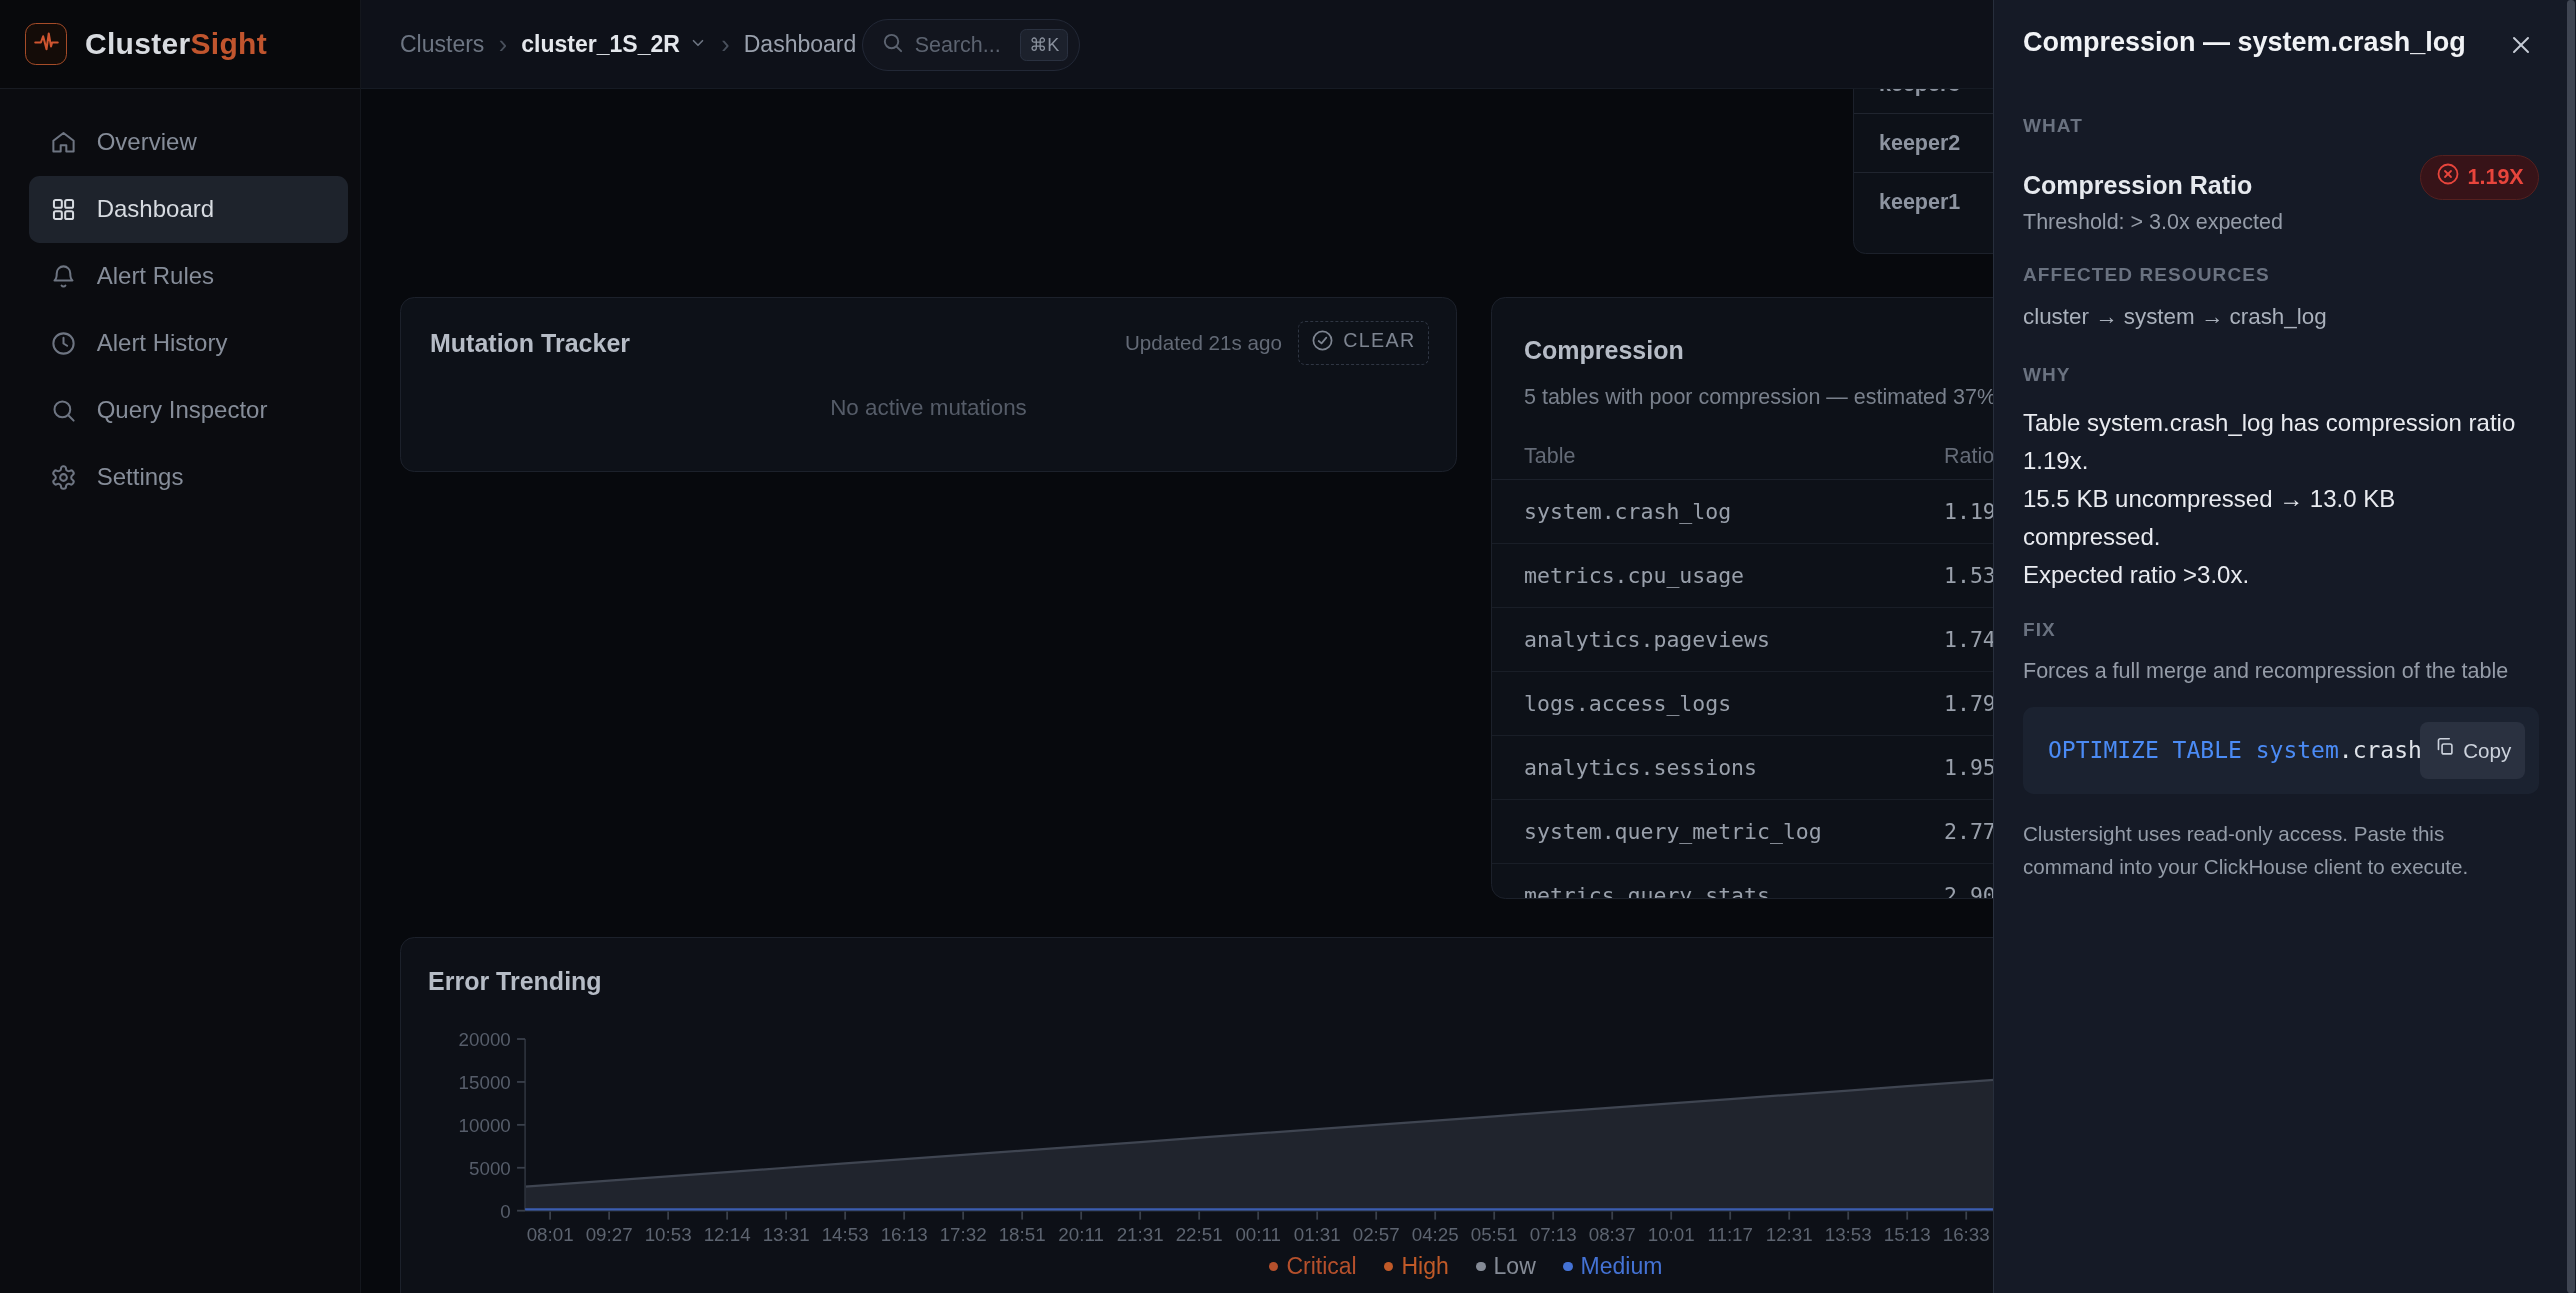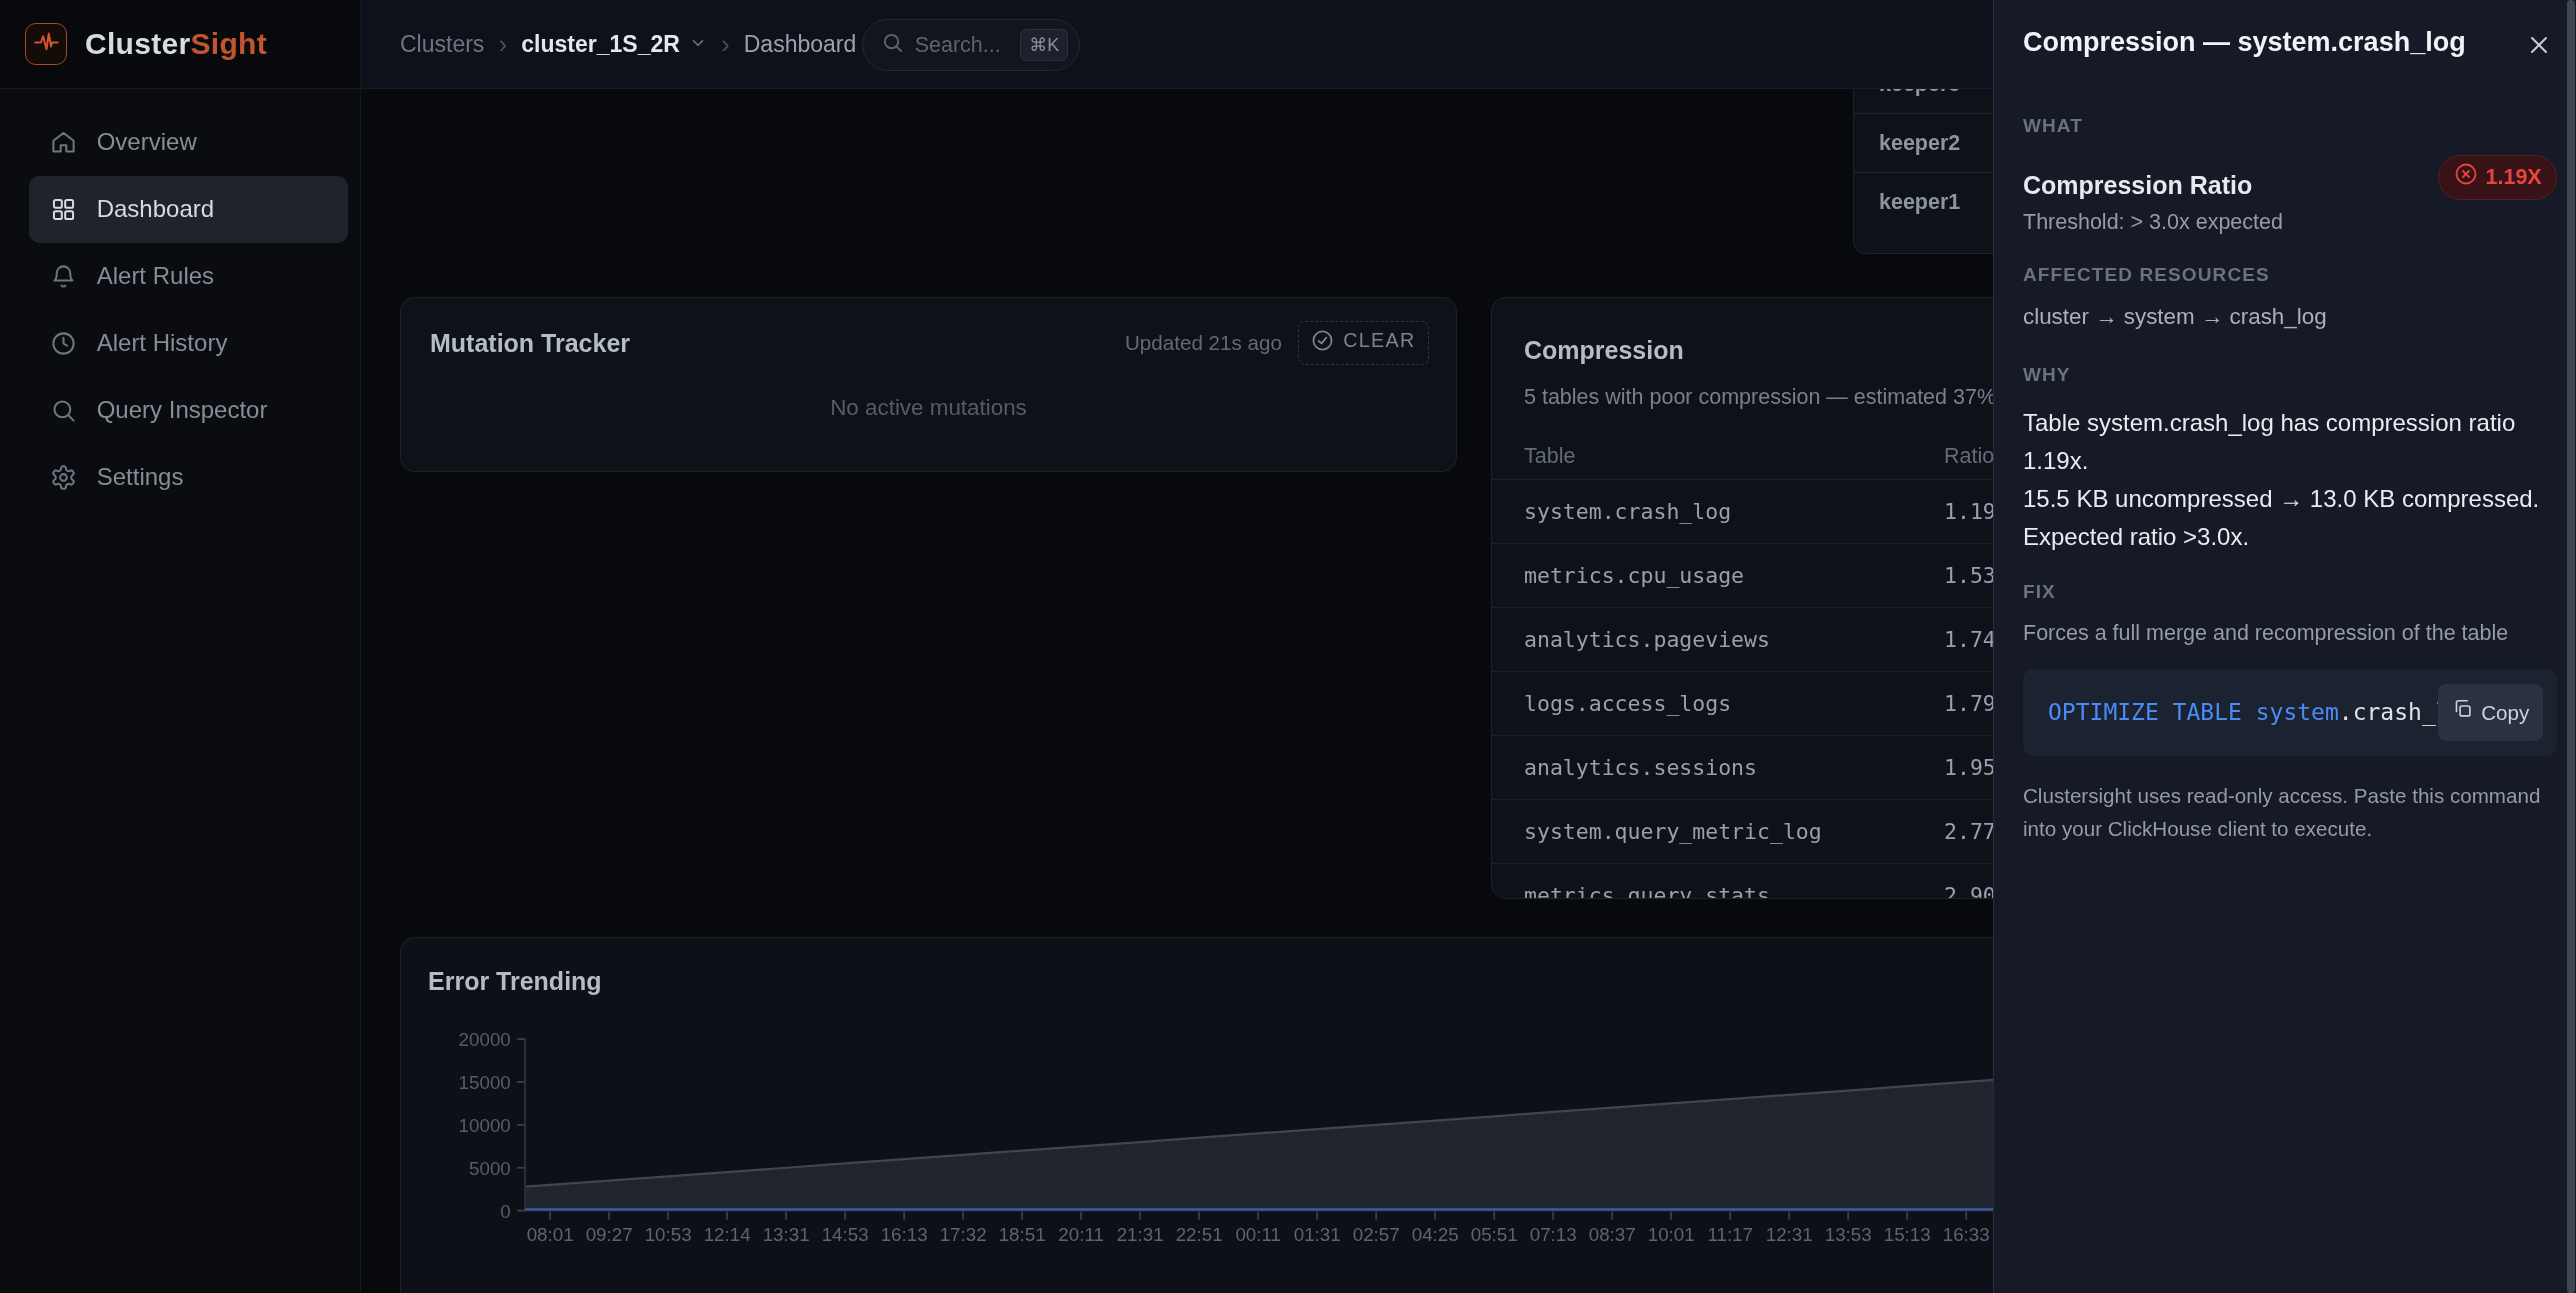--- a/index.html
+++ b/index.html
@@ -71,21 +71,21 @@
   #error-card{left:400px;top:937px;width:2139px;height:447px;background:#0d1017;}
   #error-card .card-title{position:absolute;left:27px;top:29px;}
   #chart-svg{position:absolute;left:0;top:0;}
   #legend{position:absolute;left:0;top:315px;width:2129px;display:flex;justify-content:center;
           gap:27px;align-items:center;}
   .lg-item{display:flex;align-items:center;gap:8px;font-size:23px;cursor:pointer;}
   .lg-dot{width:9.8px;height:9.8px;border-radius:50%;}
 
   
   #panel{position:absolute;left:1993px;top:0;bottom:0;right:0;background:#151a26;
-         border-left:0.9px solid #272e3c;z-index:50;padding:27px 19px 0 29px;}
+         border-left:0.9px solid #272e3c;z-index:50;padding:27px 37px 0 29px;}
   .p-title-row{display:flex;align-items:flex-start;margin-bottom:52px;}
   .p-title{font-size:27px;font-weight:700;color:#f1f3f6;}
   .close-btn{margin-left:auto;width:36px;height:36px;display:grid;place-items:center;color:#c6ccd6;cursor:pointer;}
   .sec{font-size:19px;font-weight:600;letter-spacing:1.1px;color:#6a7280;margin-bottom:18px;}
   .metric-row{display:flex;align-items:flex-end;margin-bottom:10.7px;}
   .metric{font-size:25px;font-weight:600;color:#e6e9ee;}
   .badge{margin-left:auto;display:flex;align-items:center;gap:8px;background:#371318;
          border:0.9px solid #55201f;border-radius:894px;padding:6.3px 14.3px;color:#e8453c;
          font-weight:700;font-size:21.5px;}
   .badge svg{color:#e8453c;}
@@ -342,20 +342,38 @@
           <line x1="1618" y1="306" x2="1618" y2="315" stroke="#3a404b" stroke-width="2"></line>
           <text x="1618" y="339" text-anchor="middle" fill="#5d6470" font-size="21" font-family="Liberation Sans, sans-serif">13:53</text>
           <line x1="1684" y1="306" x2="1684" y2="315" stroke="#3a404b" stroke-width="2"></line>
           <text x="1684" y="339" text-anchor="middle" fill="#5d6470" font-size="21" font-family="Liberation Sans, sans-serif">15:13</text>
           <line x1="1750" y1="306" x2="1750" y2="315" stroke="#3a404b" stroke-width="2"></line>
           <text x="1750" y="339" text-anchor="middle" fill="#5d6470" font-size="21" font-family="Liberation Sans, sans-serif">16:33</text>
           <line x1="1816" y1="306" x2="1816" y2="315" stroke="#3a404b" stroke-width="2"></line>
           <text x="1816" y="339" text-anchor="middle" fill="#5d6470" font-size="21" font-family="Liberation Sans, sans-serif">17:55</text>
         </svg>
       <span class="card-title">Error Trending</span>
+      <div id="legend">
+          <span class="lg-item" style="color: rgb(181, 80, 44);">
+            <span class="lg-dot" style="background: rgb(181, 80, 44);"></span>
+            <span>Critical</span>
+          </span>
+          <span class="lg-item" style="color: rgb(192, 90, 40);">
+            <span class="lg-dot" style="background: rgb(192, 90, 40);"></span>
+            <span>High</span>
+          </span>
+          <span class="lg-item" style="color: rgb(133, 139, 150);">
+            <span class="lg-dot" style="background: rgb(133, 139, 150);"></span>
+            <span>Low</span>
+          </span>
+          <span class="lg-item" style="color: rgb(68, 114, 212);">
+            <span class="lg-dot" style="background: rgb(68, 114, 212);"></span>
+            <span>Medium</span>
+          </span>
+        </div>
     </div>
 
   </main>
 
   <aside id="panel">
     <div class="p-title-row">
       <span class="p-title">Compression — system.crash_log</span>
       <span class="close-btn">
         <svg width="24" height="24" viewBox="0 0 24 24" fill="none" stroke="currentColor" stroke-width="2" stroke-linecap="round">
             <line x1="5" y1="5" x2="19" y2="19"></line>

